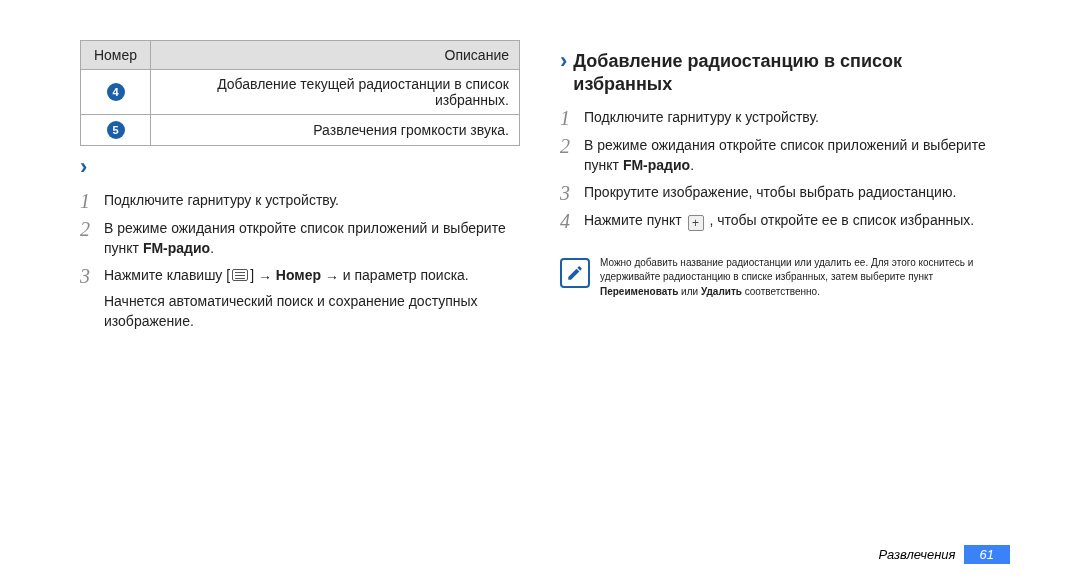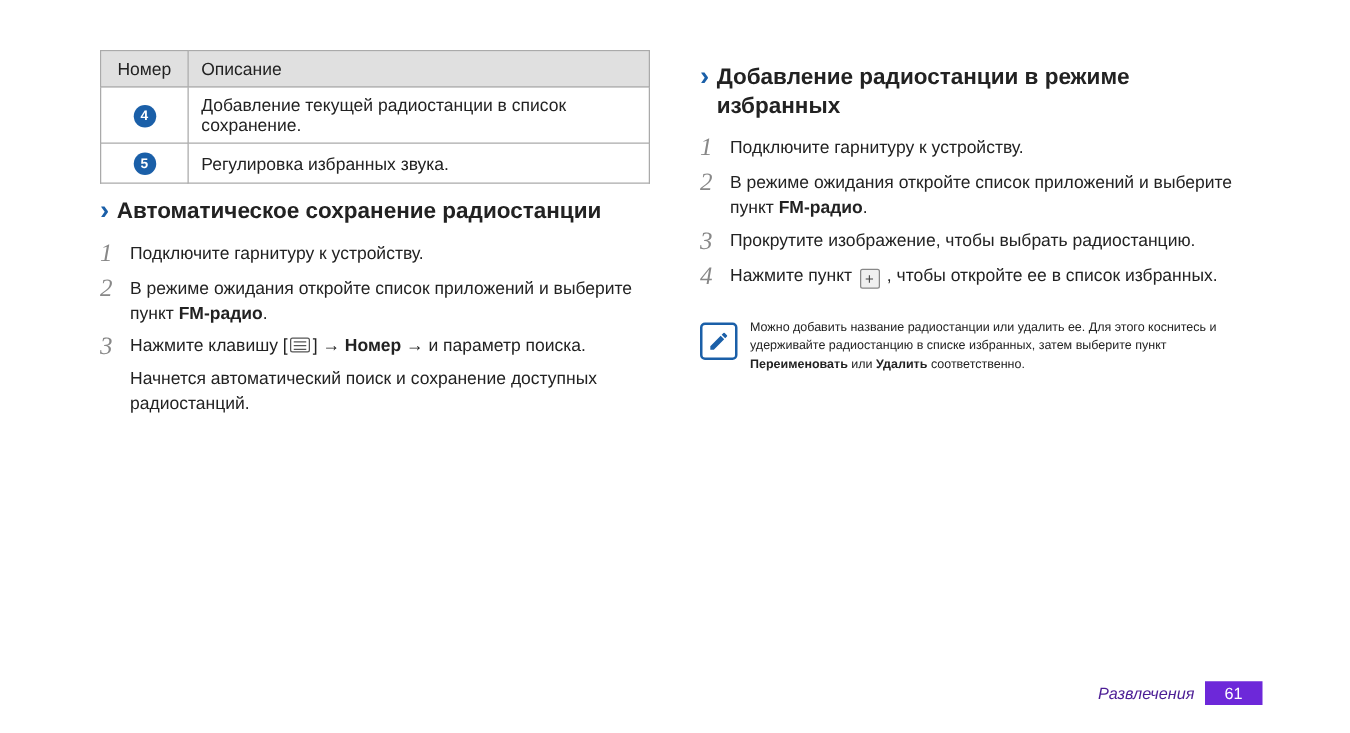--- a/index.html
+++ b/index.html
@@ -16,21 +16,21 @@
     padding: 0 20px;
   }
   table.desc {
     width: 100%;
     border-collapse: collapse;
     font-size: 14px;
   }
   table.desc th, table.desc td {
     border: 1px solid #aaa;
     padding: 6px 10px;
-    text-align: left;
+    text-align: right;
     vertical-align: middle;
   }
   table.desc th {
     background: #e0e0e0;
     font-weight: normal;
   }
   .num-badge {
     display: inline-flex;
     align-items: center;
     justify-content: center;
@@ -133,83 +133,83 @@
   .note-body { flex: 1; }
   .footer {
     position: absolute;
     bottom: 22px;
     right: 70px;
     font-size: 13px;
     display: flex;
     align-items: center;
     gap: 8px;
   }
-  .footer .cat { font-style: italic; color: #4c1d95; }
+  .footer .cat { font-style: italic; color: #000000; }
   .footer .pagenum {
-    background: #6d28d9;
+    background: #3b82f6;
     color: #fff;
     padding: 2px 16px;
+    font-style: italic;
     font-size: 13px;
   }
 </style>
 </head>
 <body>
 
 <div class="page">
 
   <div class="col">
 
     <table class="desc">
       <thead>
         <tr>
           <th class="num-col">Номер</th>
           <th>Описание</th>
         </tr>
       </thead>
       <tbody>
         <tr>
           <td class="num-col"><span class="num-badge">4</span></td>
-          <td>Добавление текущей радиостанции в список сохранение.</td>
+          <td>Добавление текущей радиостанции в список избранных.</td>
         </tr>
         <tr>
           <td class="num-col"><span class="num-badge">5</span></td>
-          <td>Регулировка избранных звука.</td>
+          <td>Развлечения громкости звука.</td>
         </tr>
       </tbody>
     </table>
 
     <h2 class="section">
       <span class="chevron">›</span>
-      <span>Автоматическое сохранение радиостанции</span>
     </h2>
 
     <ol class="steps">
       <li>
         <div class="step-body">Подключите гарнитуру к устройству.</div>
       </li>
       <li>
         <div class="step-body">
           <span>В режиме ожидания откройте список приложений и выберите пункт </span><span class="bold">FM-радио</span><span>.</span>
         </div>
       </li>
       <li>
         <div class="step-body">
           <span>Нажмите клавишу [</span><span class="menu-icon"></span><span>] → </span><span class="bold">Номер</span><span> → и параметр поиска.</span>
         </div>
       </li>
     </ol>
-    <div class="continuation">Начнется автоматический поиск и сохранение доступных радиостанций.</div>
+    <div class="continuation">Начнется автоматический поиск и сохранение доступных изображение.</div>
 
   </div>
 
   <div class="col">
 
     <h2 class="section">
       <span class="chevron">›</span>
-      <span>Добавление радиостанции в режиме избранных</span>
+      <span>Добавление радиостанцию в список избранных</span>
     </h2>
 
     <ol class="steps">
       <li>
         <div class="step-body">Подключите гарнитуру к устройству.</div>
       </li>
       <li>
         <div class="step-body">
           <span>В режиме ожидания откройте список приложений и выберите пункт </span><span class="bold">FM-радио</span><span>.</span>
         </div>

